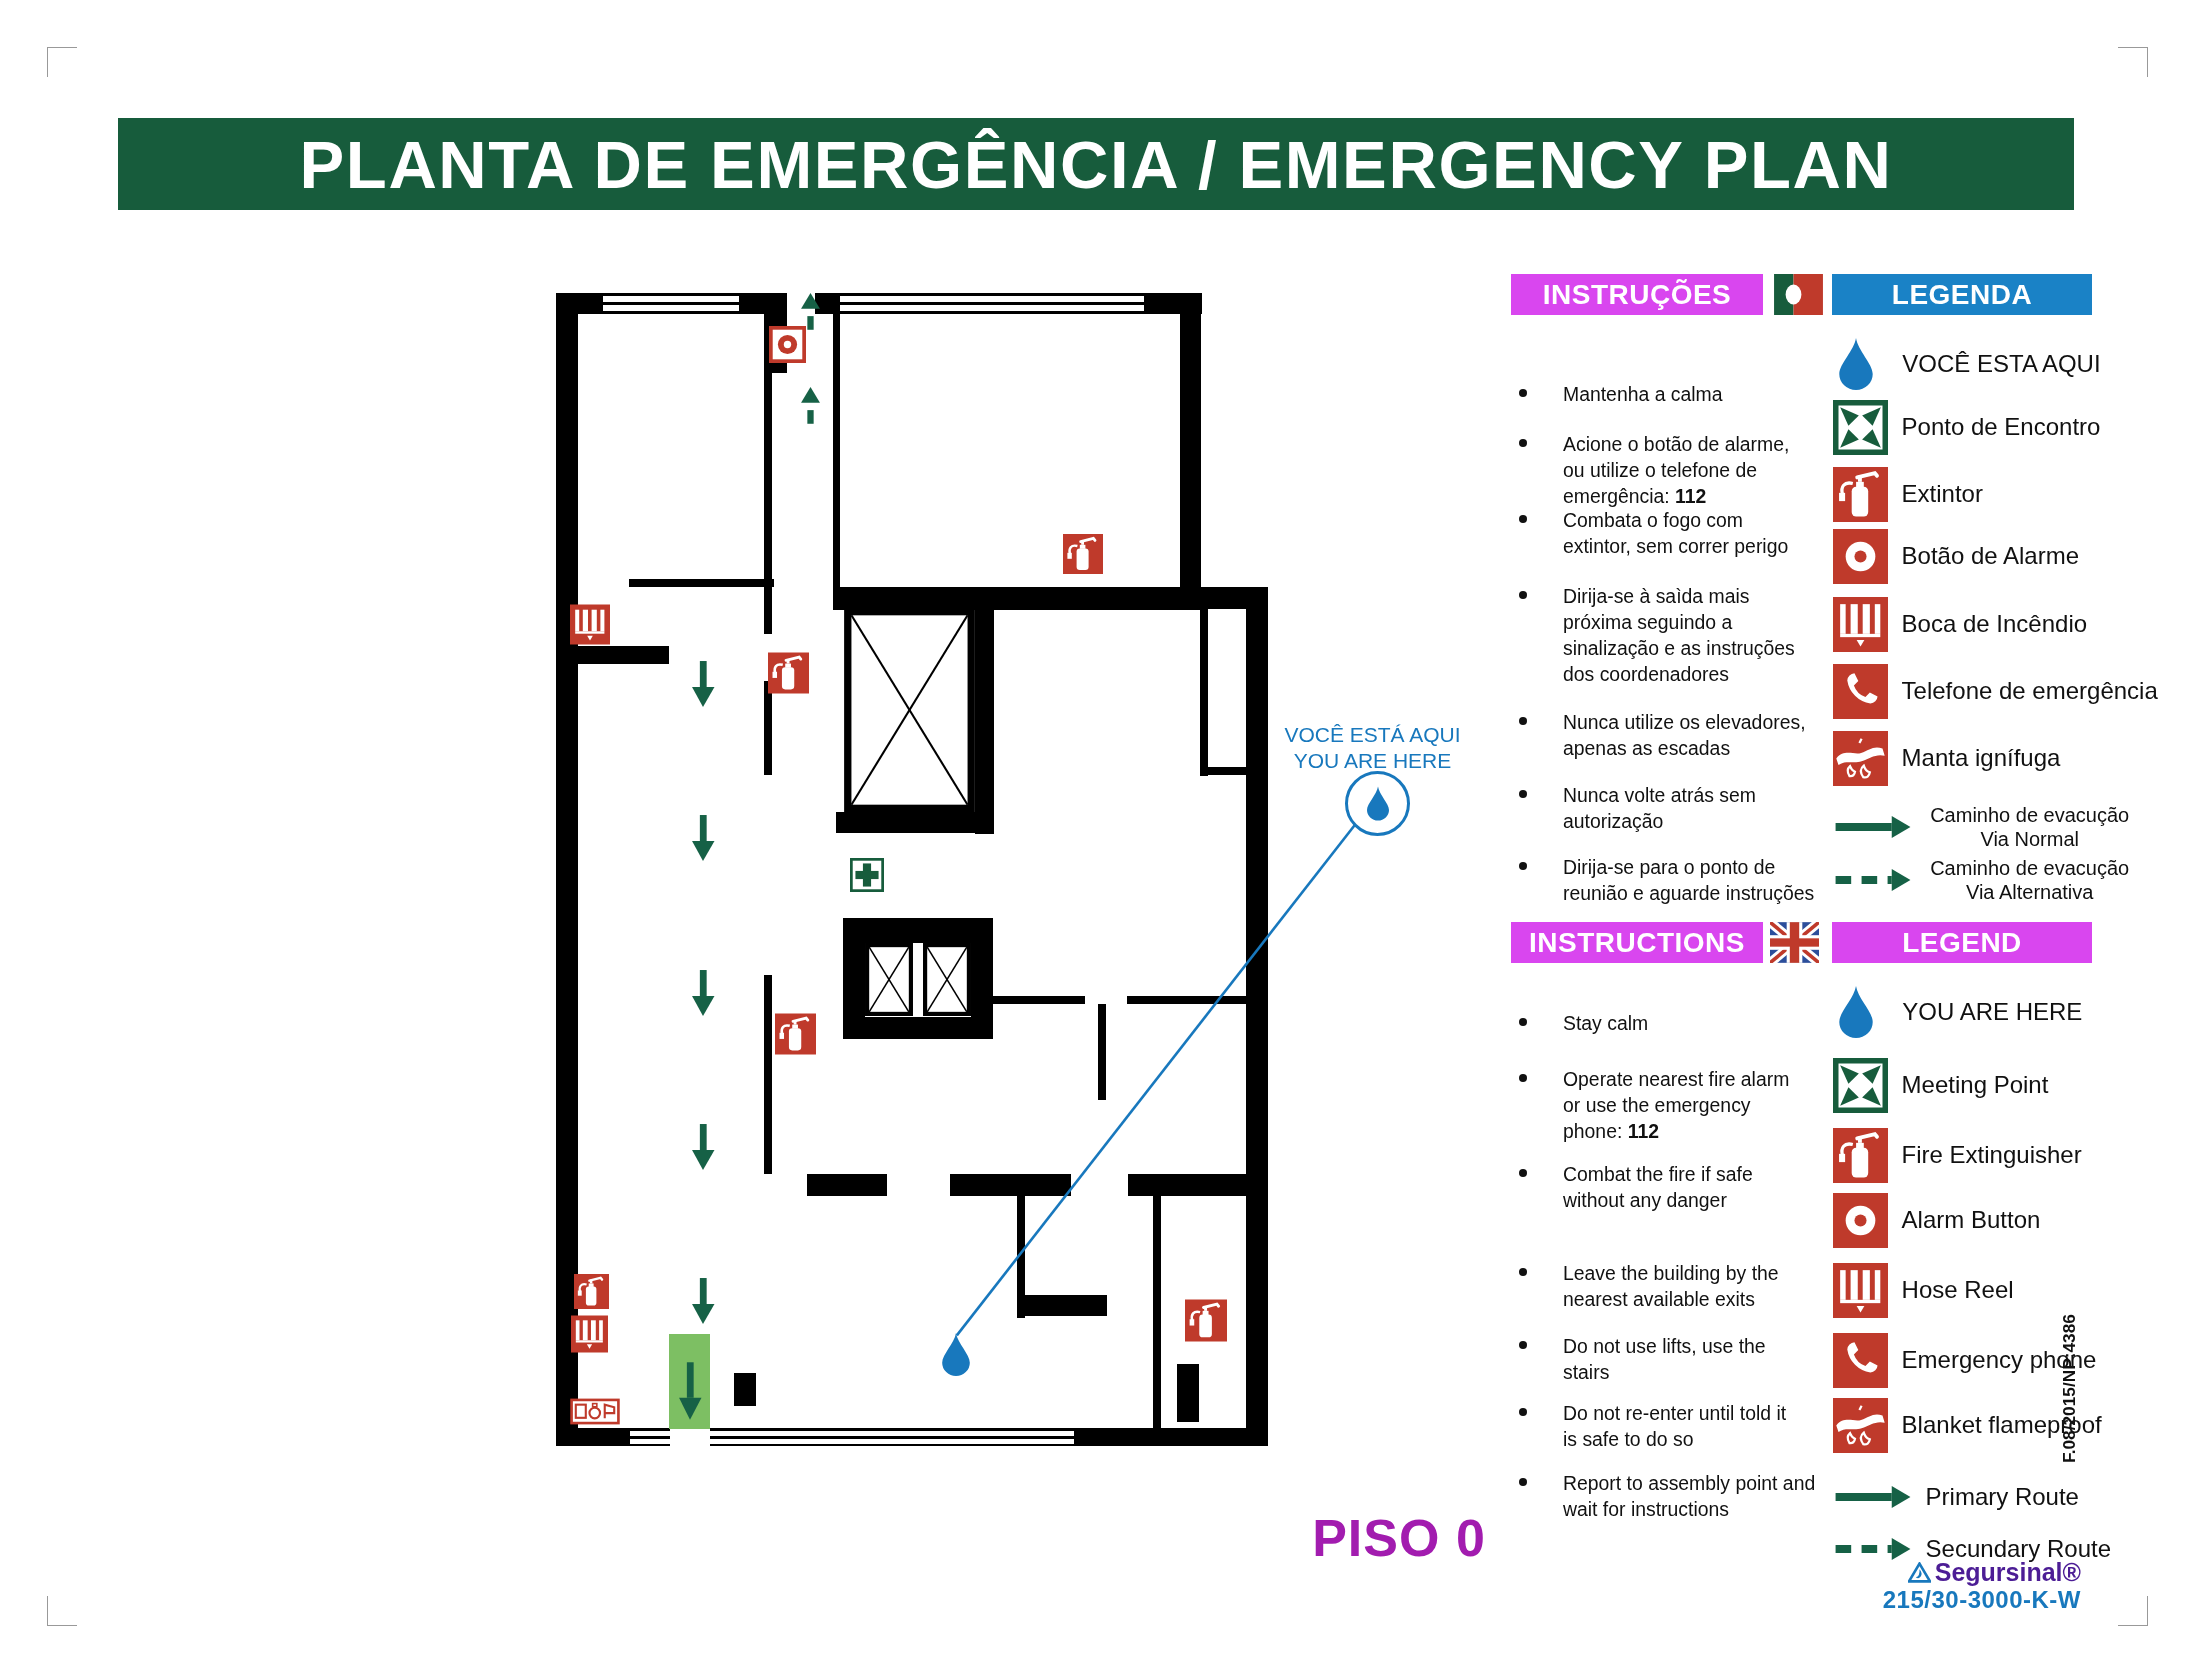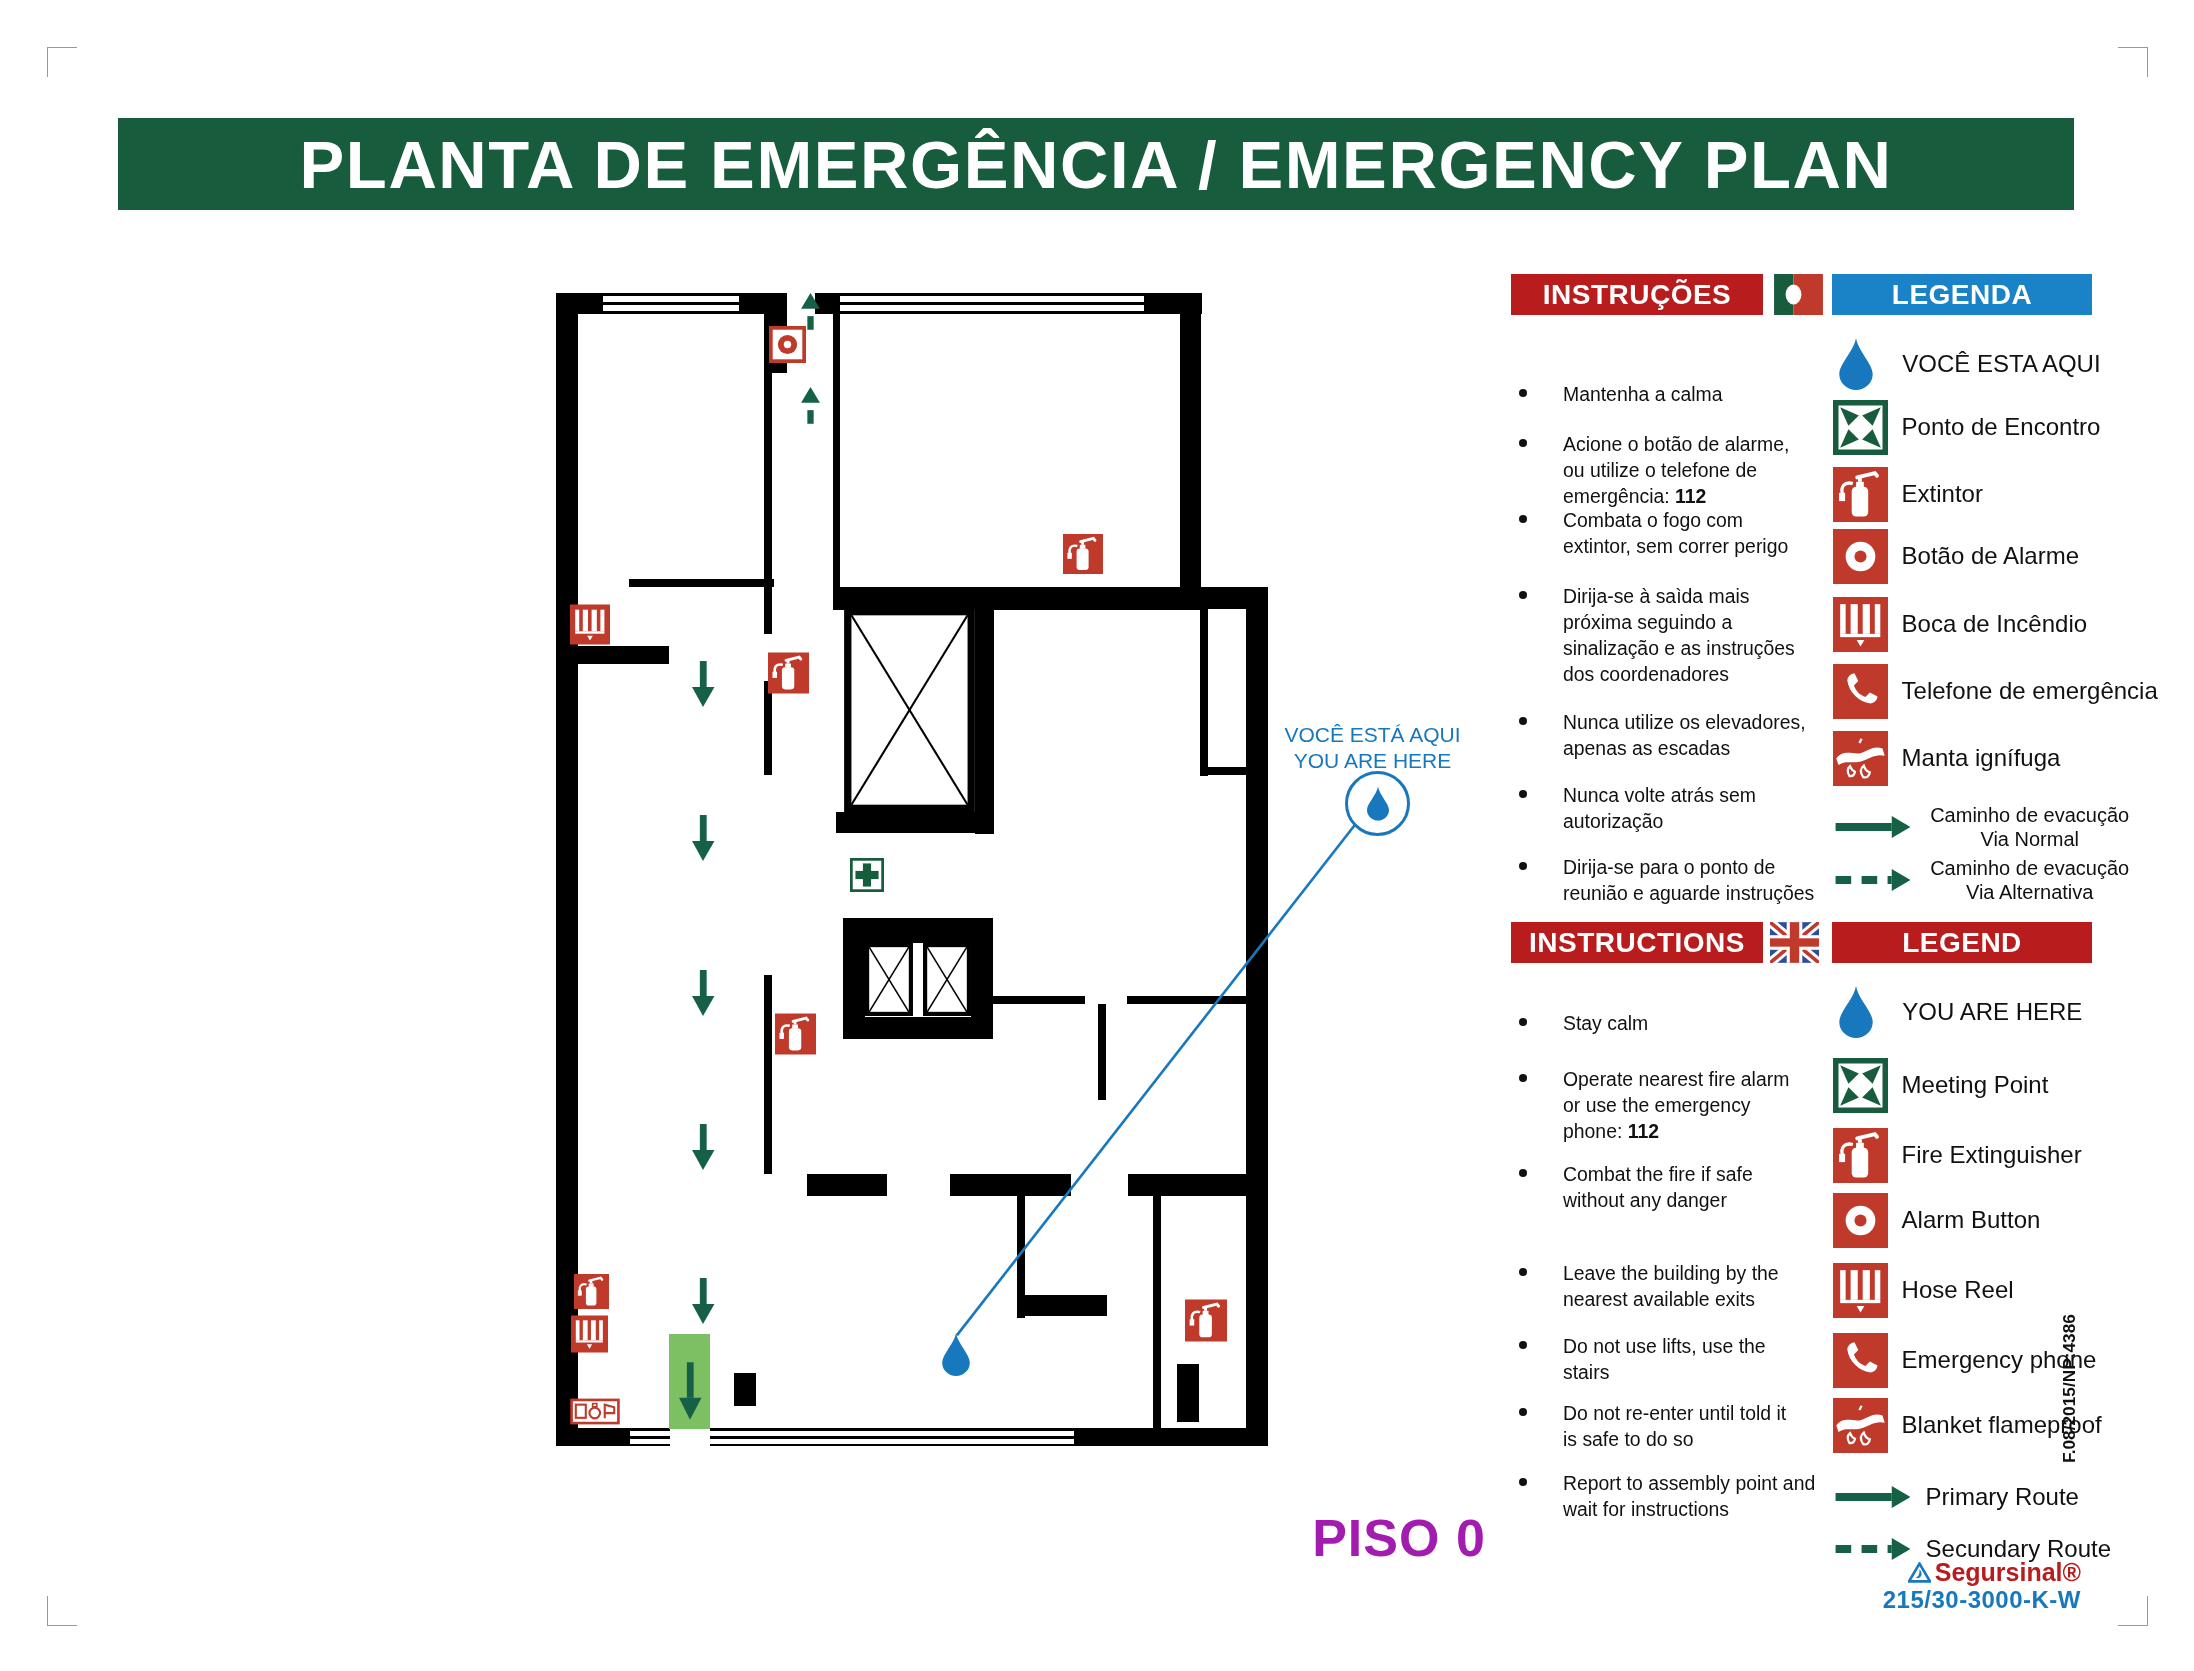--- a/index.html
+++ b/index.html
@@ -7,33 +7,33 @@
         font-family:"Liberation Sans","DejaVu Sans",sans-serif;color:#111;}
   .abs{position:absolute;}
   .wall{position:absolute;background:#000;}
   .window40{position:absolute;background:linear-gradient(to bottom,#000 0 3.1px,#fff 3.1px 9px,#000 9px 12px,#fff 12px 18px,#000 18px 21px);}
   .window35{position:absolute;background:linear-gradient(to bottom,#000 0 2.6px,#fff 2.6px 7.9px,#000 7.9px 10.5px,#fff 10.5px 15.7px,#000 15.7px 18.3px);}
   .titlebar{position:absolute;left:118px;top:118px;width:1956px;height:92px;background:#175c3c;
             display:flex;align-items:center;justify-content:center;}
   .titlebar span{color:#fff;font-weight:bold;font-size:67px;letter-spacing:1.6px;white-space:nowrap;}
   .hdrbar{position:absolute;height:41px;display:flex;align-items:center;justify-content:center;}
   .hdrbar span{color:#fff;font-weight:bold;font-size:28px;letter-spacing:0.5px;}
-  .red{background:#b91c1c;}
+  .red{background:#d946ef;}
   .bluebar{background:#1a82c6;}
   .instr{position:absolute;left:1519px;width:367px;}
   .instr .bullet{position:absolute;left:0;top:8.4px;width:7.9px;height:7.9px;border-radius:50%;background:#111;}
   .instr .itext{display:block;margin-left:44px;font-size:19.4px;line-height:26px;white-space:pre-line;}
   .legrow{position:absolute;left:1833px;height:56px;display:flex;align-items:center;}
   .legrow .lab{margin-left:13.6px;font-size:24px;white-space:pre-line;}
   .legrow .lab2{margin-left:5.2px;font-size:20px;white-space:pre-line;text-align:center;width:225px;line-height:24px;}
   .callout{color:#1878bd;font-size:21px;line-height:26px;text-align:center;}
   .piso{position:absolute;left:1268px;top:1508px;width:262px;text-align:center;
         font-size:52px;font-weight:bold;letter-spacing:1px;color:#a21caf;}
   .brandrow{position:absolute;left:1866px;top:1558px;width:215px;display:flex;align-items:center;justify-content:flex-end;}
-  .brandrow .btxt{color:#b91c1c;font-size:25px;font-weight:bold;margin-left:4.2px;}
+  .brandrow .btxt{color:#4c1d95;font-size:25px;font-weight:bold;margin-left:4.2px;}
   .brandcode{position:absolute;left:1866px;top:1586px;width:215px;text-align:right;color:#1878bd;font-size:24px;font-weight:bold;letter-spacing:0.5px;}
   .docref{position:absolute;left:2059px;top:1463px;transform:rotate(-90deg);transform-origin:0 0;
           font-size:17.3px;font-weight:bold;white-space:nowrap;color:#111;}
   .crop{position:absolute;width:29px;height:29px;}
   .crop.tl{border-left:1.6px solid #999;border-top:1.6px solid #999;}
   .crop.tr{border-right:1.6px solid #999;border-top:1.6px solid #999;}
   .crop.bl{border-left:1.6px solid #999;border-bottom:1.6px solid #999;}
   .crop.br{border-right:1.6px solid #999;border-bottom:1.6px solid #999;}
   .circlemark{position:absolute;left:1345px;top:771px;width:59px;height:59px;border:3.7px solid #1878bd;
               border-radius:50%;display:flex;align-items:center;justify-content:center;background:#fff;}

